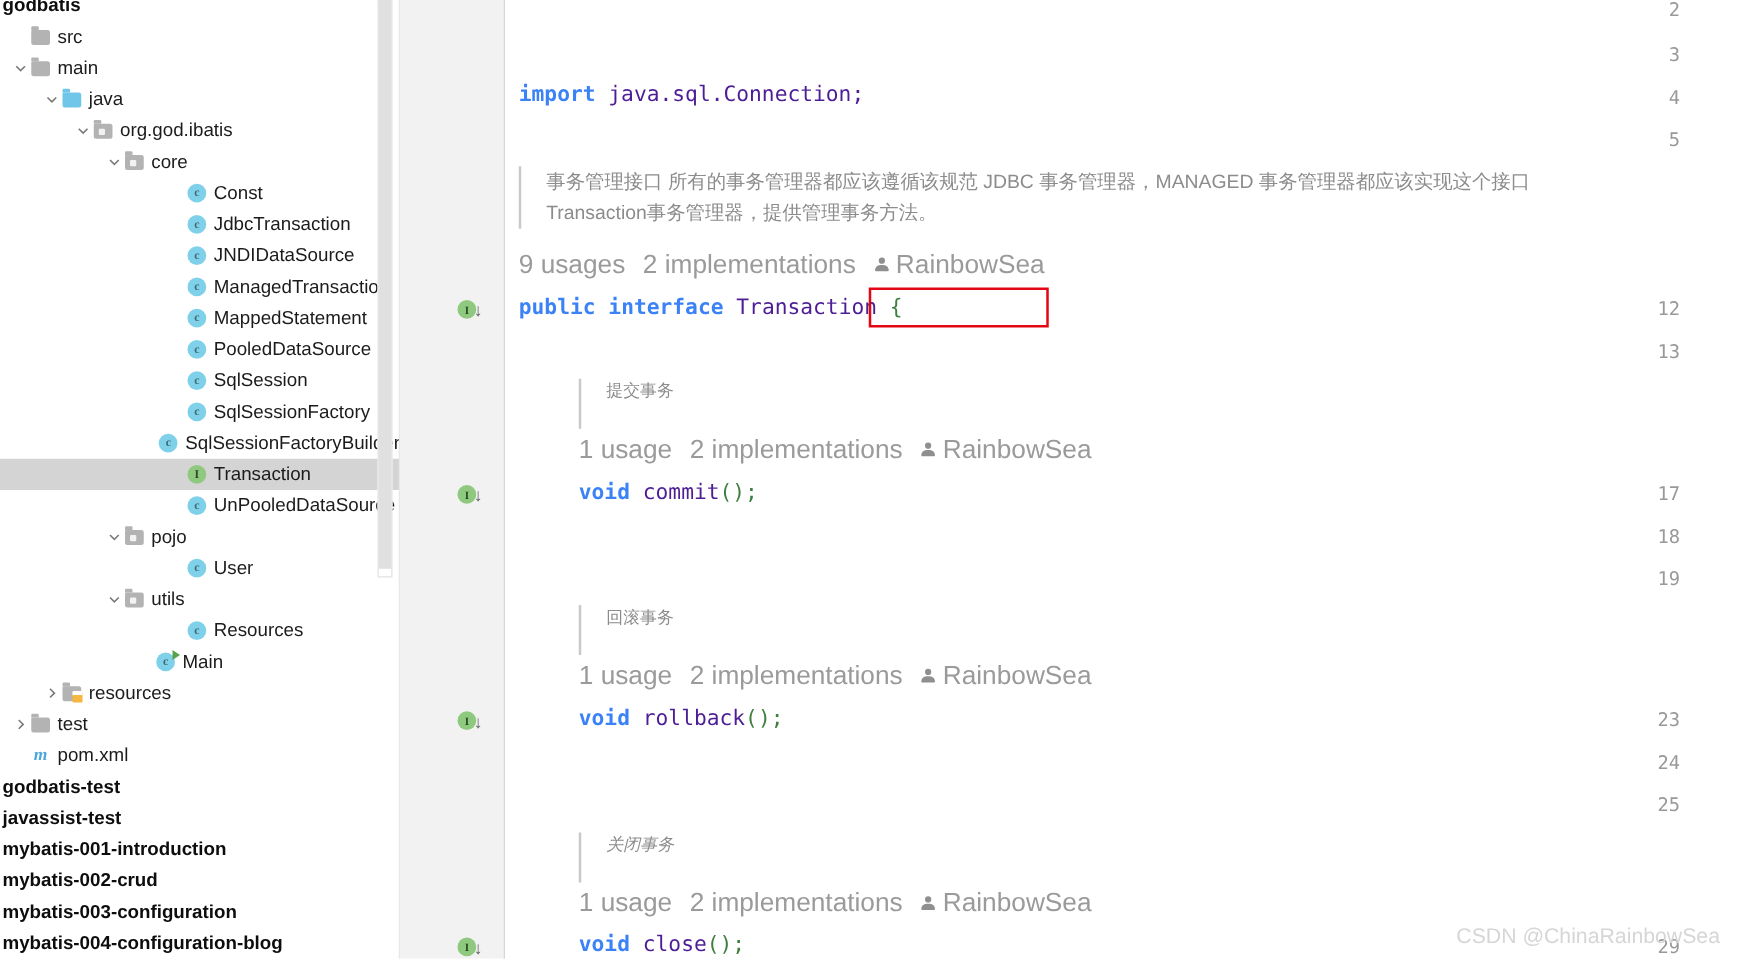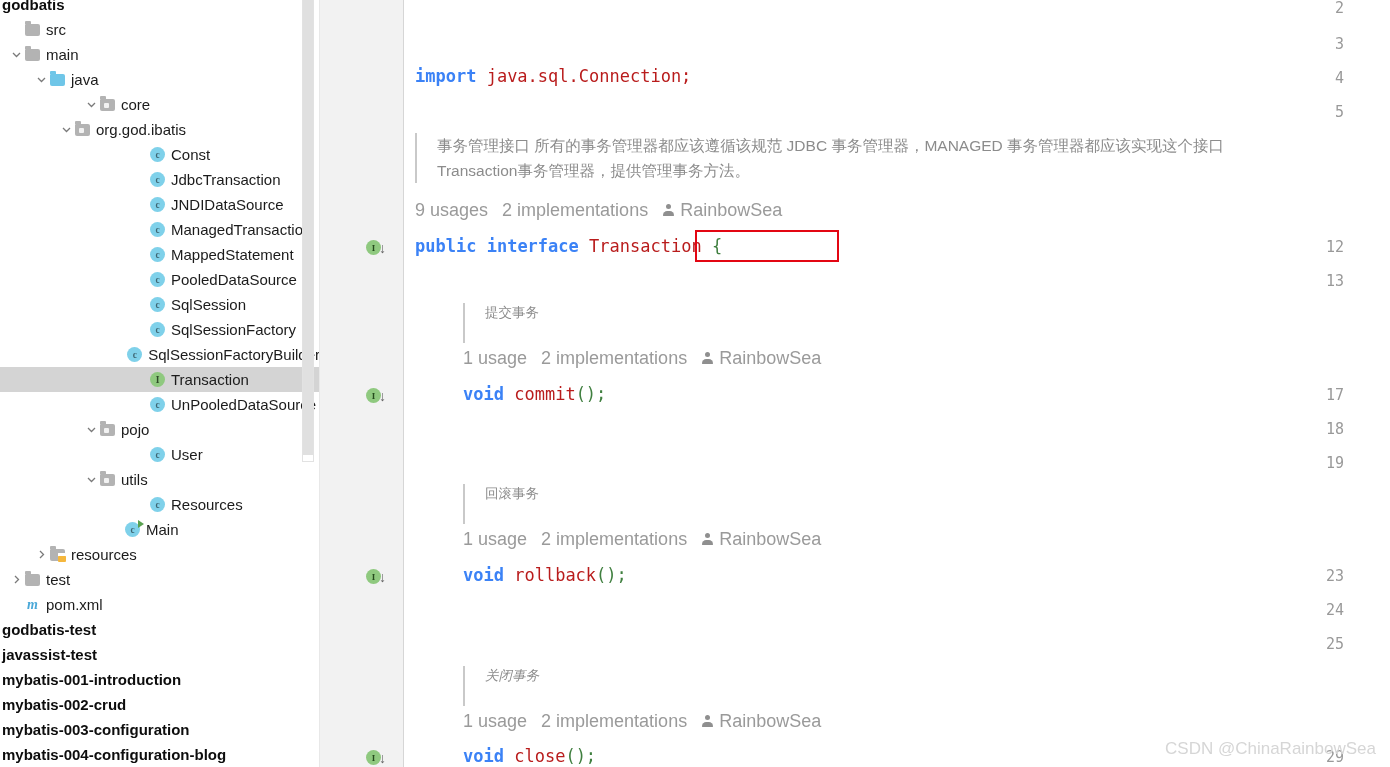--- a/index.html
+++ b/index.html
@@ -299,21 +299,21 @@
     position: absolute;
     left: 10px;
     font-family: "DejaVu Sans Mono", monospace;
     font-size: 17px;
     line-height: 21px;
     white-space: pre;
     color: #0b0b0b;
   }
   .kw { color: #3b82f6; font-weight: bold; }
   .punc-green { color: #3f7f3f; }
-  .ident { color: #b91c1c; margin-top: 39px; }
+  .ident { color: #4c1d95; margin-top: 39px; }
   .brace { color: #3f7f3f; }
 
   
   .doc-block {
     position: absolute;
     left: 10px;
     padding-left: 20px;
     border-left: 2px solid #c9c9c9;
     color: #8c8c8c;
     font-family: "Liberation Sans", sans-serif;
@@ -335,21 +335,21 @@
     box-sizing: border-box;
   }
 
   
   .hints {
     position: absolute;
     display: flex;
     align-items: center;
     gap: 14px;
     color: #9a9a9a;
-    font-size: 18px;
+    font-size: 21px;
     font-family: "Liberation Sans", sans-serif;
     white-space: nowrap;
   }
   .hints .hint { color: #9a9a9a; }
   .author {
     display: inline-flex;
     align-items: center;
     gap: 5px;
     color: #9a9a9a;
   }
@@ -430,42 +430,42 @@
             <svg width="11" height="11" viewBox="0 0 11 11">
               <path d="M2 4 L5.5 7.5 L9 4" fill="none" stroke="#7a7a7a" stroke-width="1.3"></path>
             </svg>
           </span>
           <span class="ic">
             <span class="folder-blue"></span>
           </span>
           <span>java</span>
         </div>
         <div class="tree-row">
+          <span class="indent" style="width: 56px;"></span>
+          <span class="twisty">
+            <svg width="11" height="11" viewBox="0 0 11 11">
+              <path d="M2 4 L5.5 7.5 L9 4" fill="none" stroke="#7a7a7a" stroke-width="1.3"></path>
+            </svg>
+          </span>
+          <span class="ic">
+            <span class="folder-pkg"></span>
+          </span>
+          <span>org.god.ibatis</span>
+        </div>
+        <div class="tree-row">
           <span class="indent" style="width: 81px;"></span>
           <span class="twisty">
             <svg width="11" height="11" viewBox="0 0 11 11">
               <path d="M2 4 L5.5 7.5 L9 4" fill="none" stroke="#7a7a7a" stroke-width="1.3"></path>
             </svg>
           </span>
           <span class="ic">
             <span class="folder-pkg"></span>
           </span>
           <span>core</span>
-        </div>
-        <div class="tree-row">
-          <span class="indent" style="width: 56px;"></span>
-          <span class="twisty">
-            <svg width="11" height="11" viewBox="0 0 11 11">
-              <path d="M2 4 L5.5 7.5 L9 4" fill="none" stroke="#7a7a7a" stroke-width="1.3"></path>
-            </svg>
-          </span>
-          <span class="ic">
-            <span class="folder-pkg"></span>
-          </span>
-          <span>org.god.ibatis</span>
         </div>
         <div class="tree-row">
           <span class="indent" style="width: 131px;"></span>
           <span class="twisty"></span>
           <span class="ic">
             <span class="cls-c">c</span>
           </span>
           <span>Const</span>
         </div>
         <div class="tree-row">

